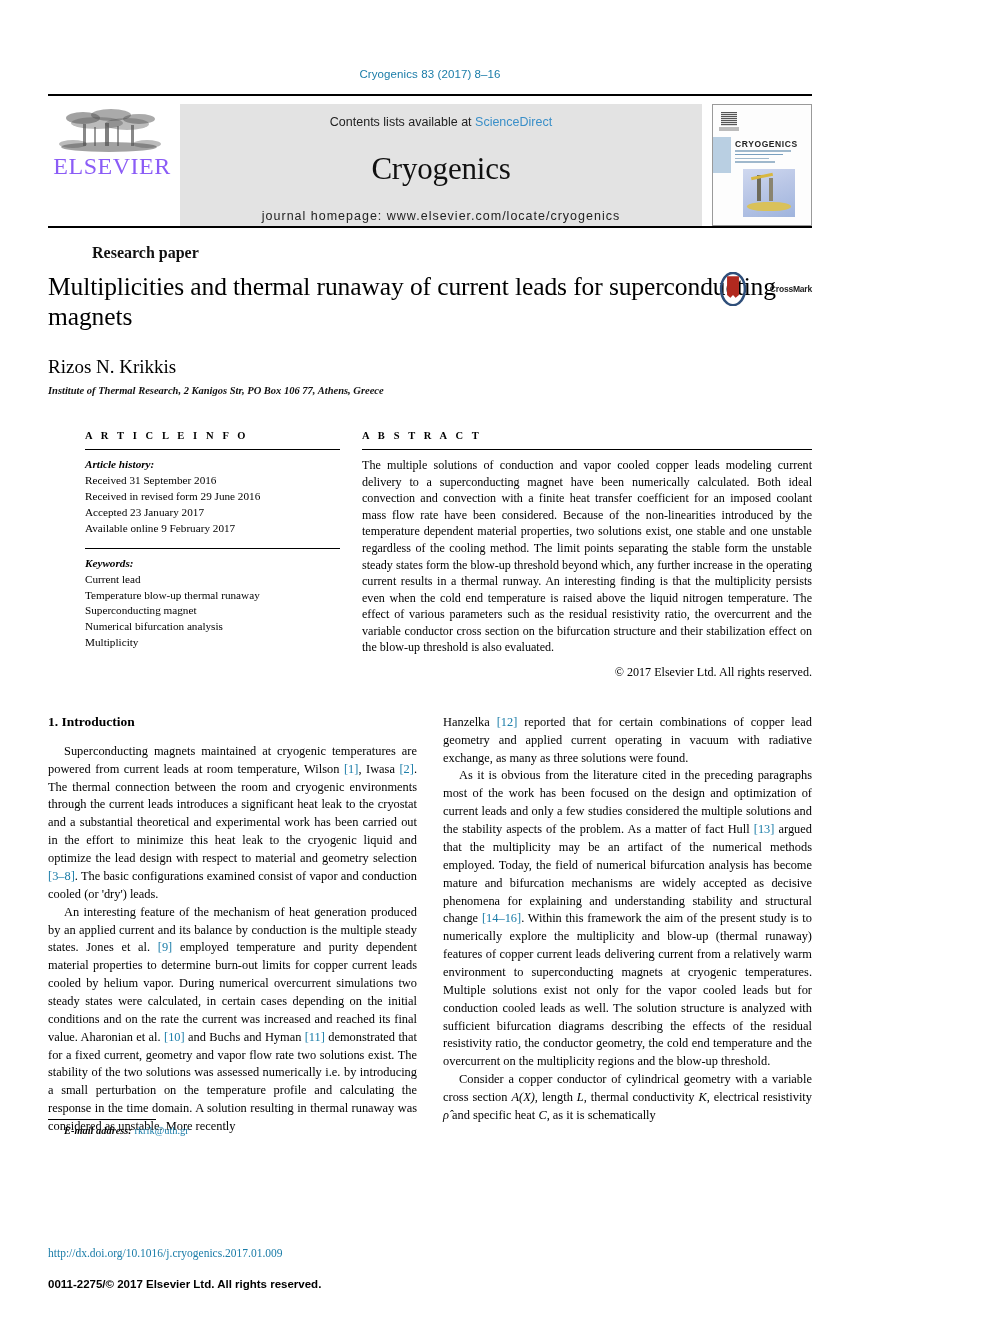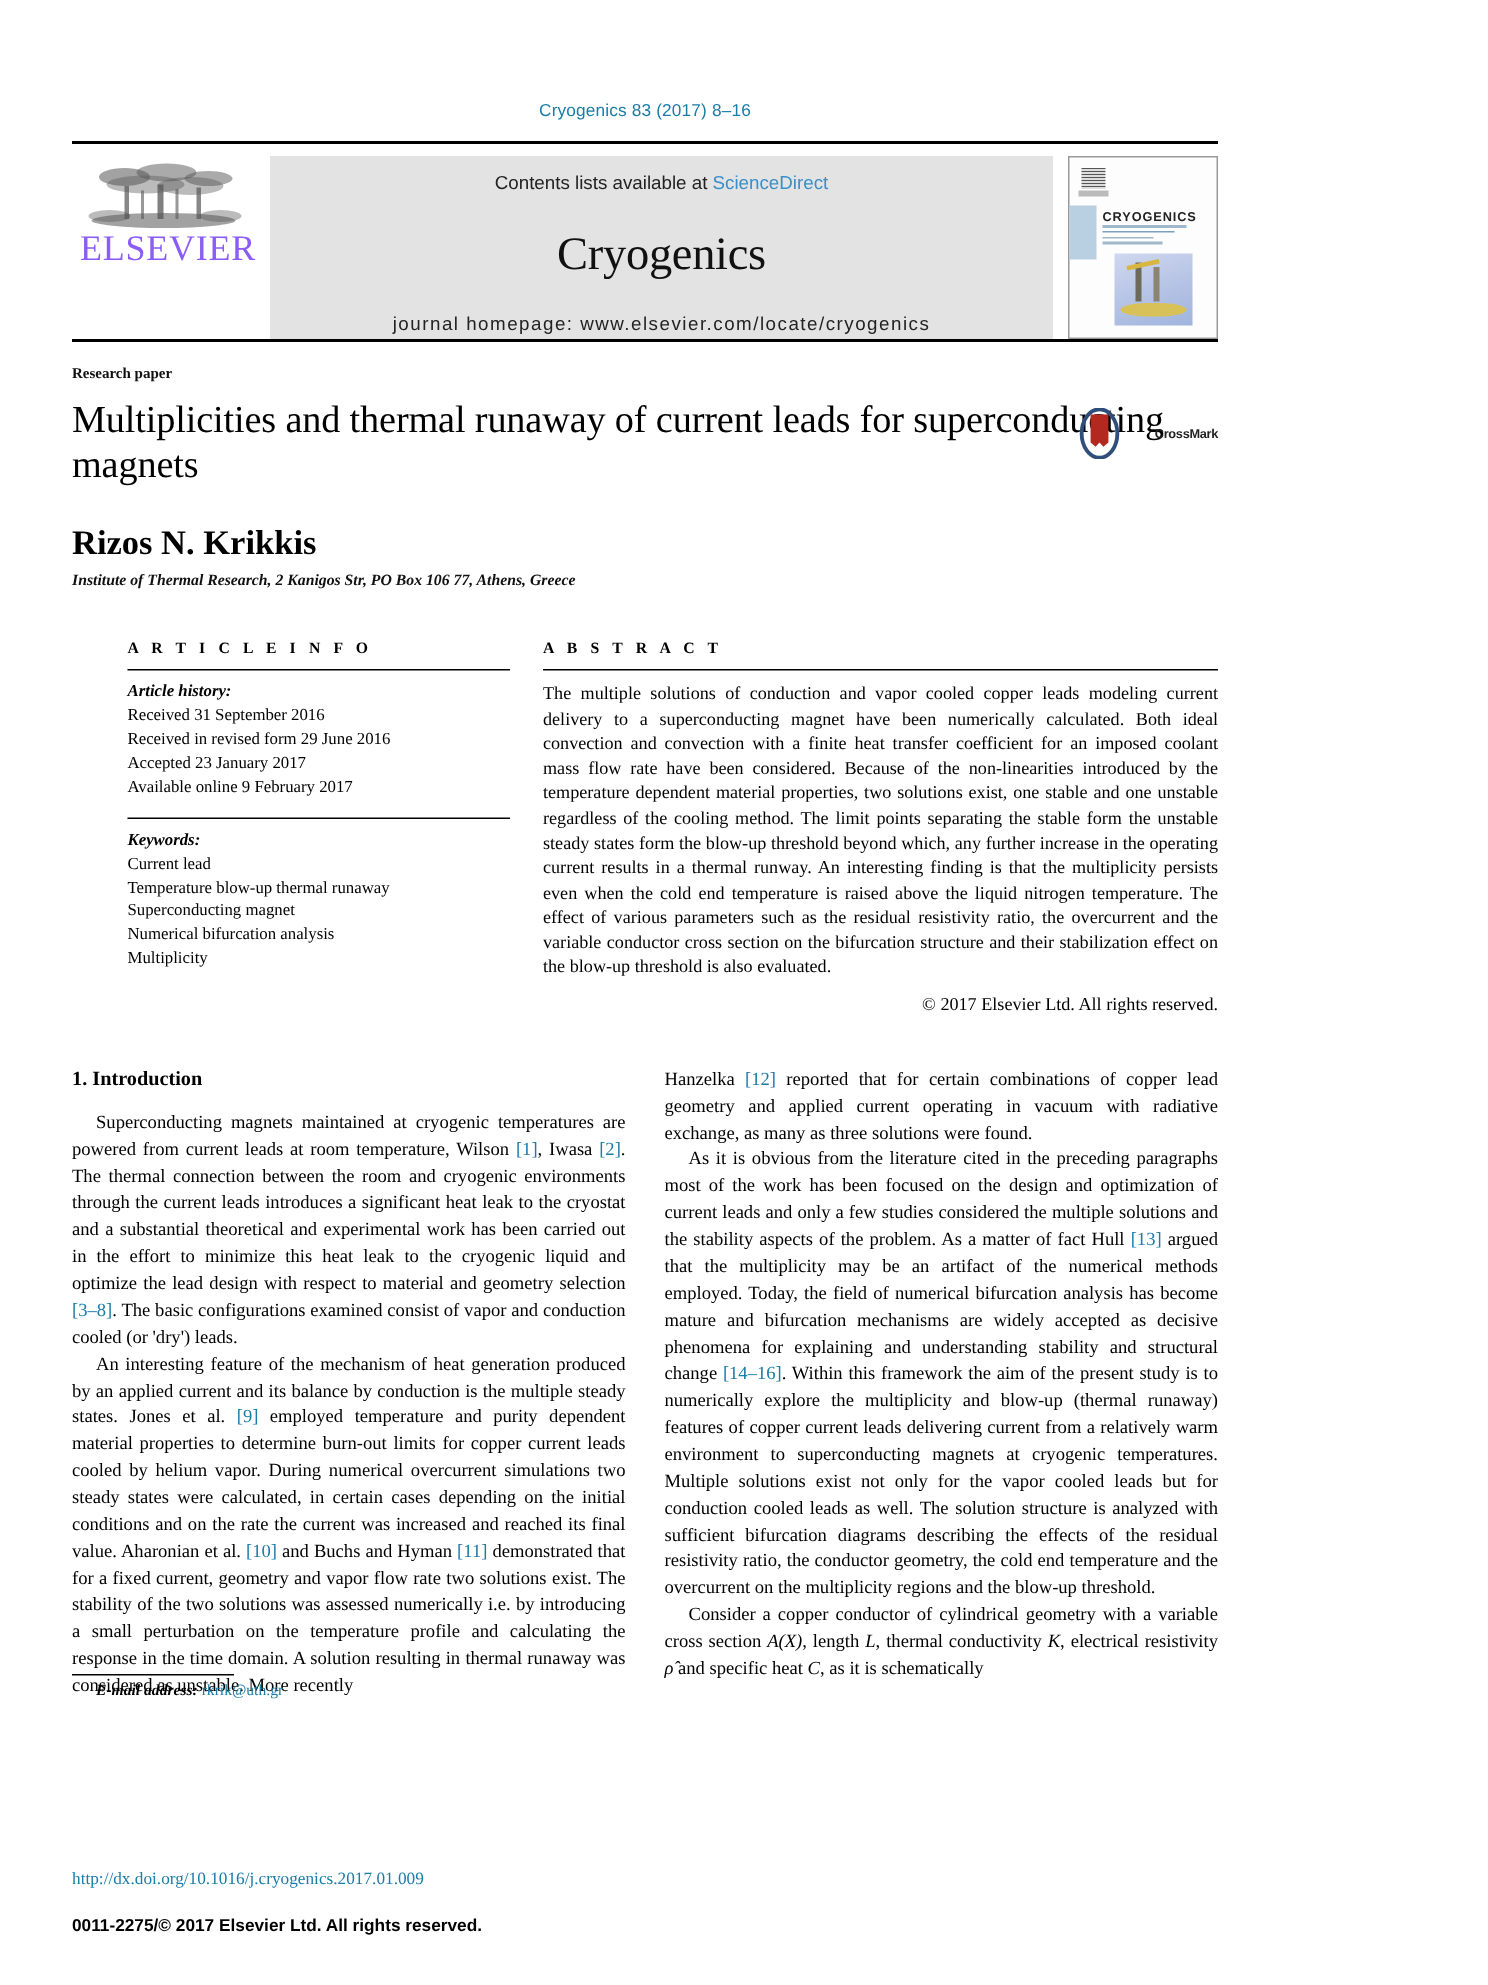--- a/index.html
+++ b/index.html
@@ -133,42 +133,42 @@
     background: #d9c15a; border-radius: 50%/60%;
   }
   .masthead-rule {
     margin: 0 48px; border-bottom: 2.2px solid #000;
   }
 
   
   .article-head { margin: 16px 48px 0 48px; position: relative; }
   .kicker {
     font-family: "Liberation Serif", serif;
-    font-size: 10px; font-weight: bold; color: #111;
+    font-size: 16px; font-weight: bold; color: #111; margin-left: 44px;
   }
   .title {
     font-family: "Liberation Serif", serif;
     font-size: 25.5px; font-weight: normal; line-height: 1.18;
     margin-top: 10px; width: 760px; color: #000;
     letter-spacing: -0.1px;
   }
   .crossmark {
     position: absolute; right: 0; top: 28px;
     display: flex; align-items: center; gap: 20px;
   }
   .crossmark-mark {
     width: 34px; height: 34px; position: relative;
   }
   .crossmark-label {
     font-family: "Liberation Sans", sans-serif;
     font-size: 8.5px; font-weight: bold; color: #222; letter-spacing: -0.2px;
   }
   .author {
     font-family: "Liberation Serif", serif;
-    font-size: 23px; font-weight: bold; margin-top: 24px;
+    font-size: 19px; font-weight: normal; margin-top: 24px;
   }
   .affil {
     font-family: "Liberation Serif", serif;
     font-size: 10.5px; font-style: italic; font-weight: bold;
     margin-top: 7px; color: #111;
   }
 
   
   .info-abs {
     margin: 34px 48px 0 48px;

